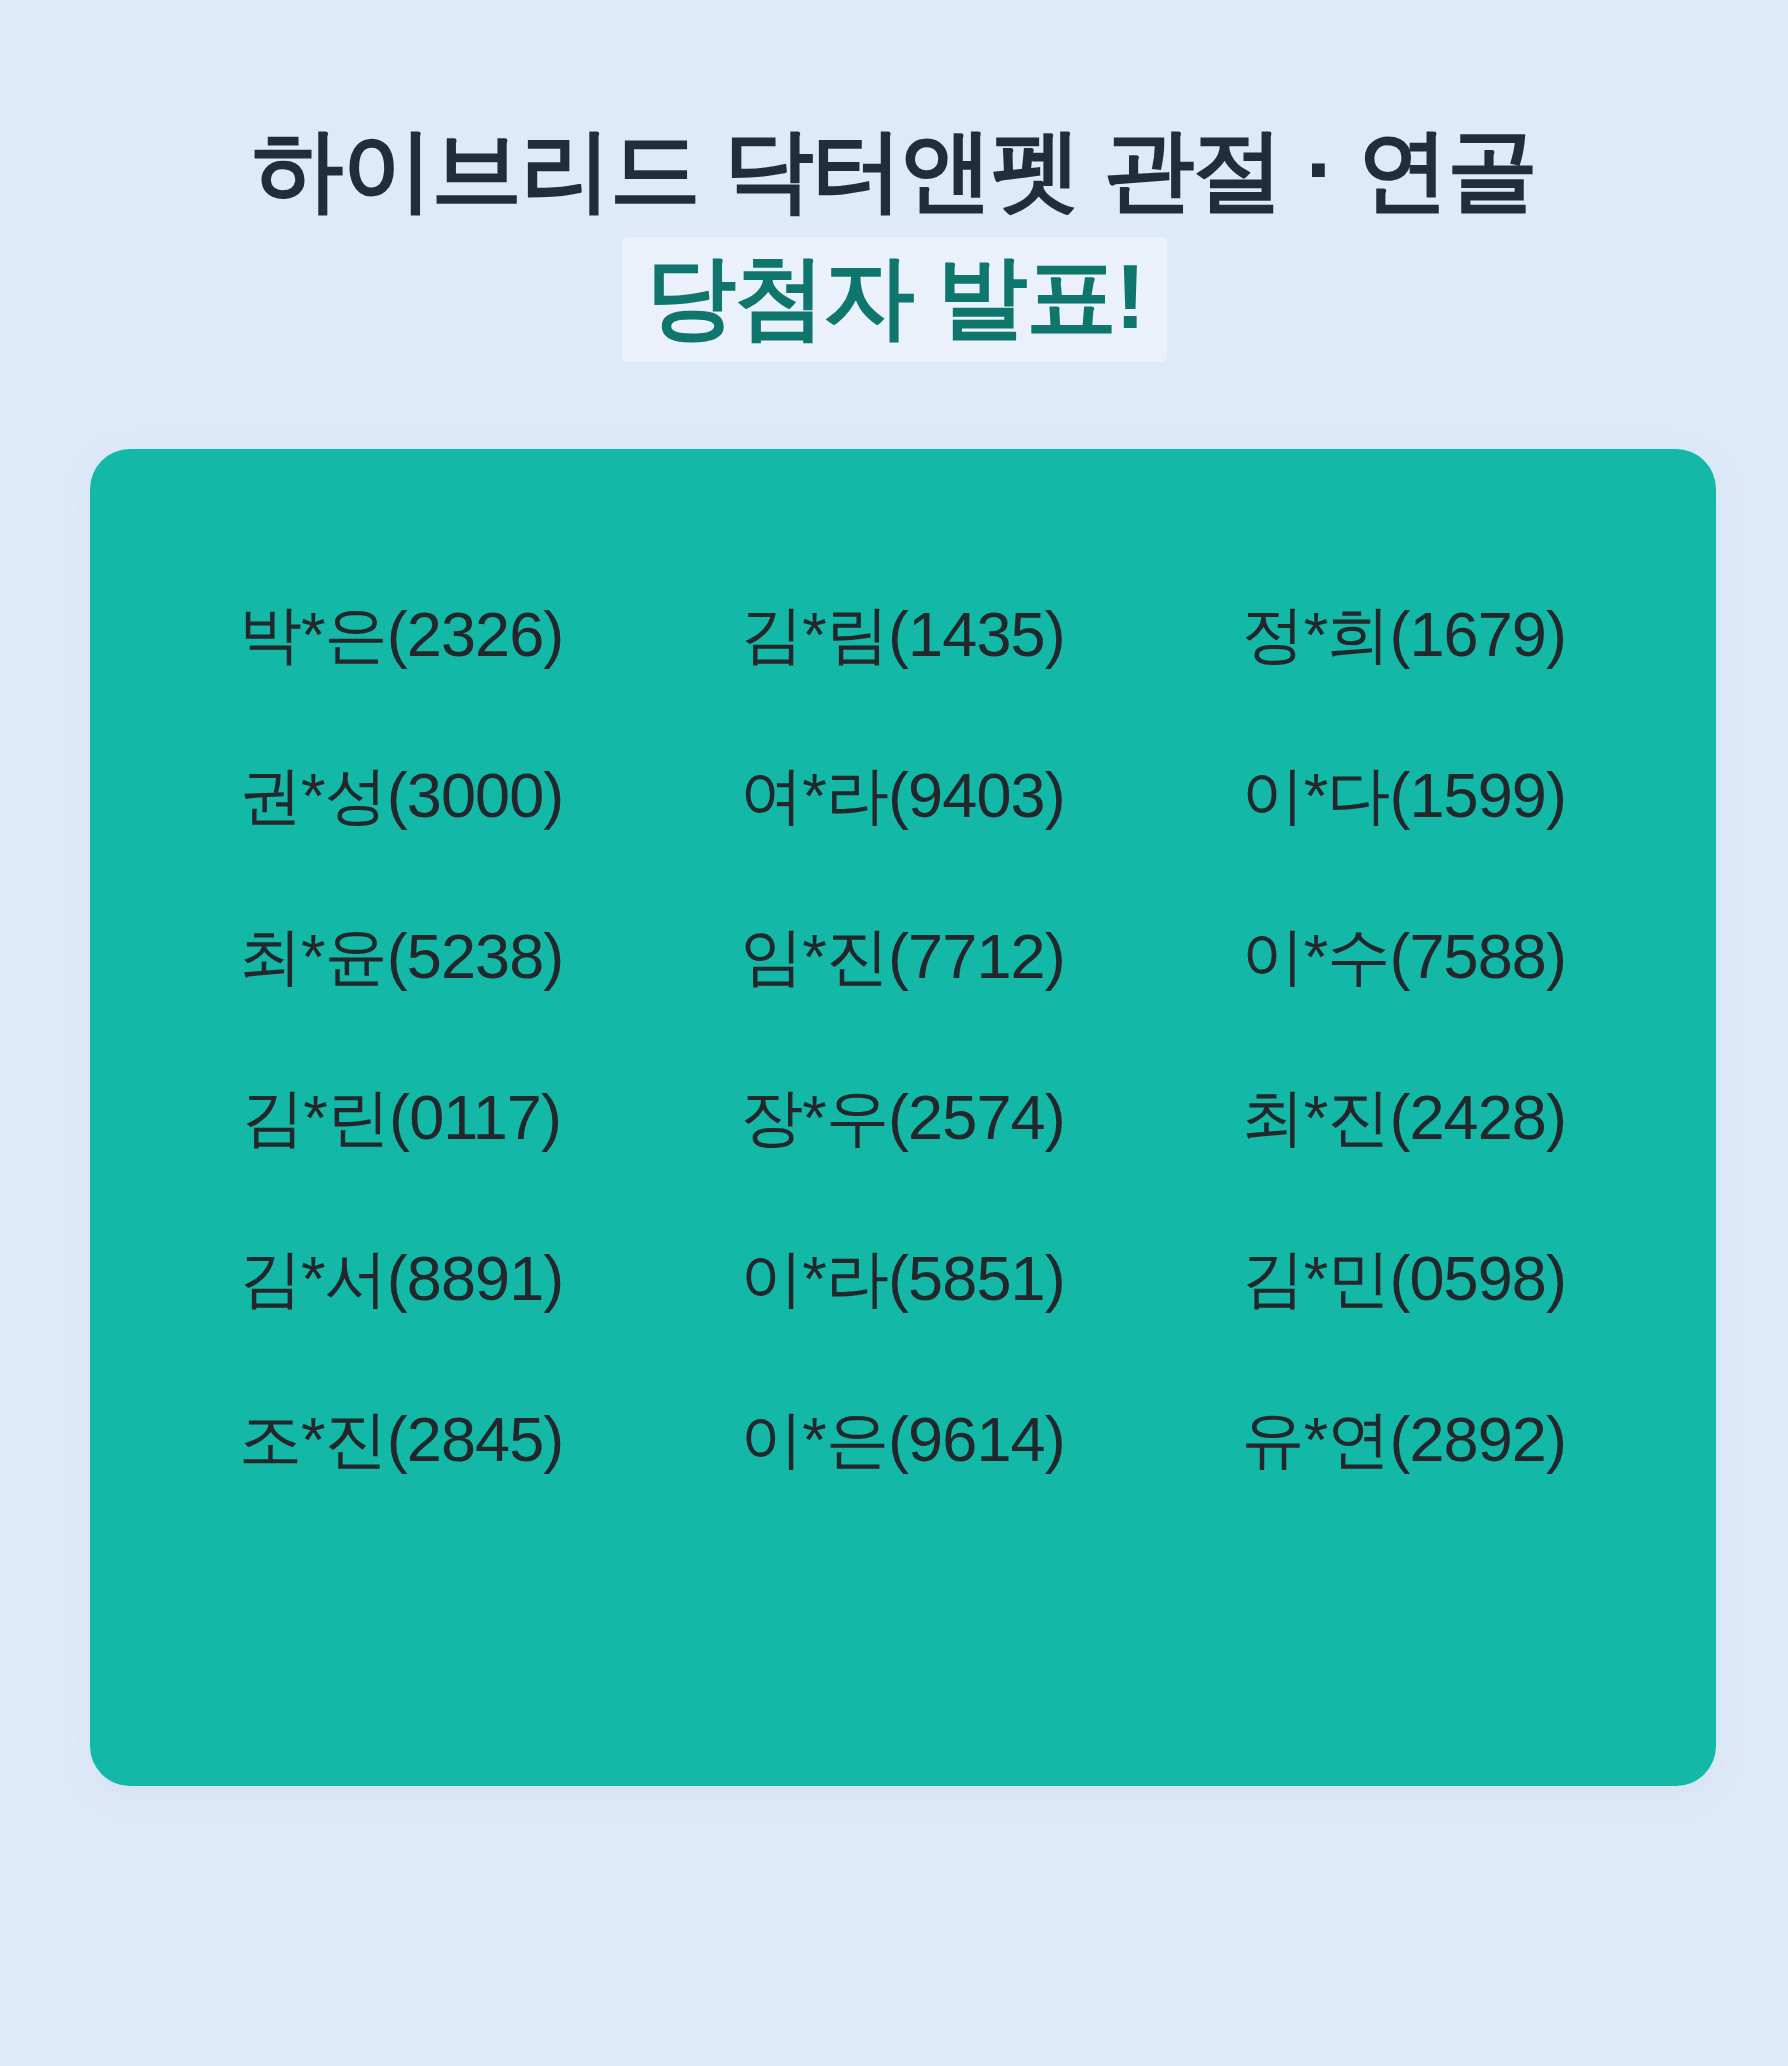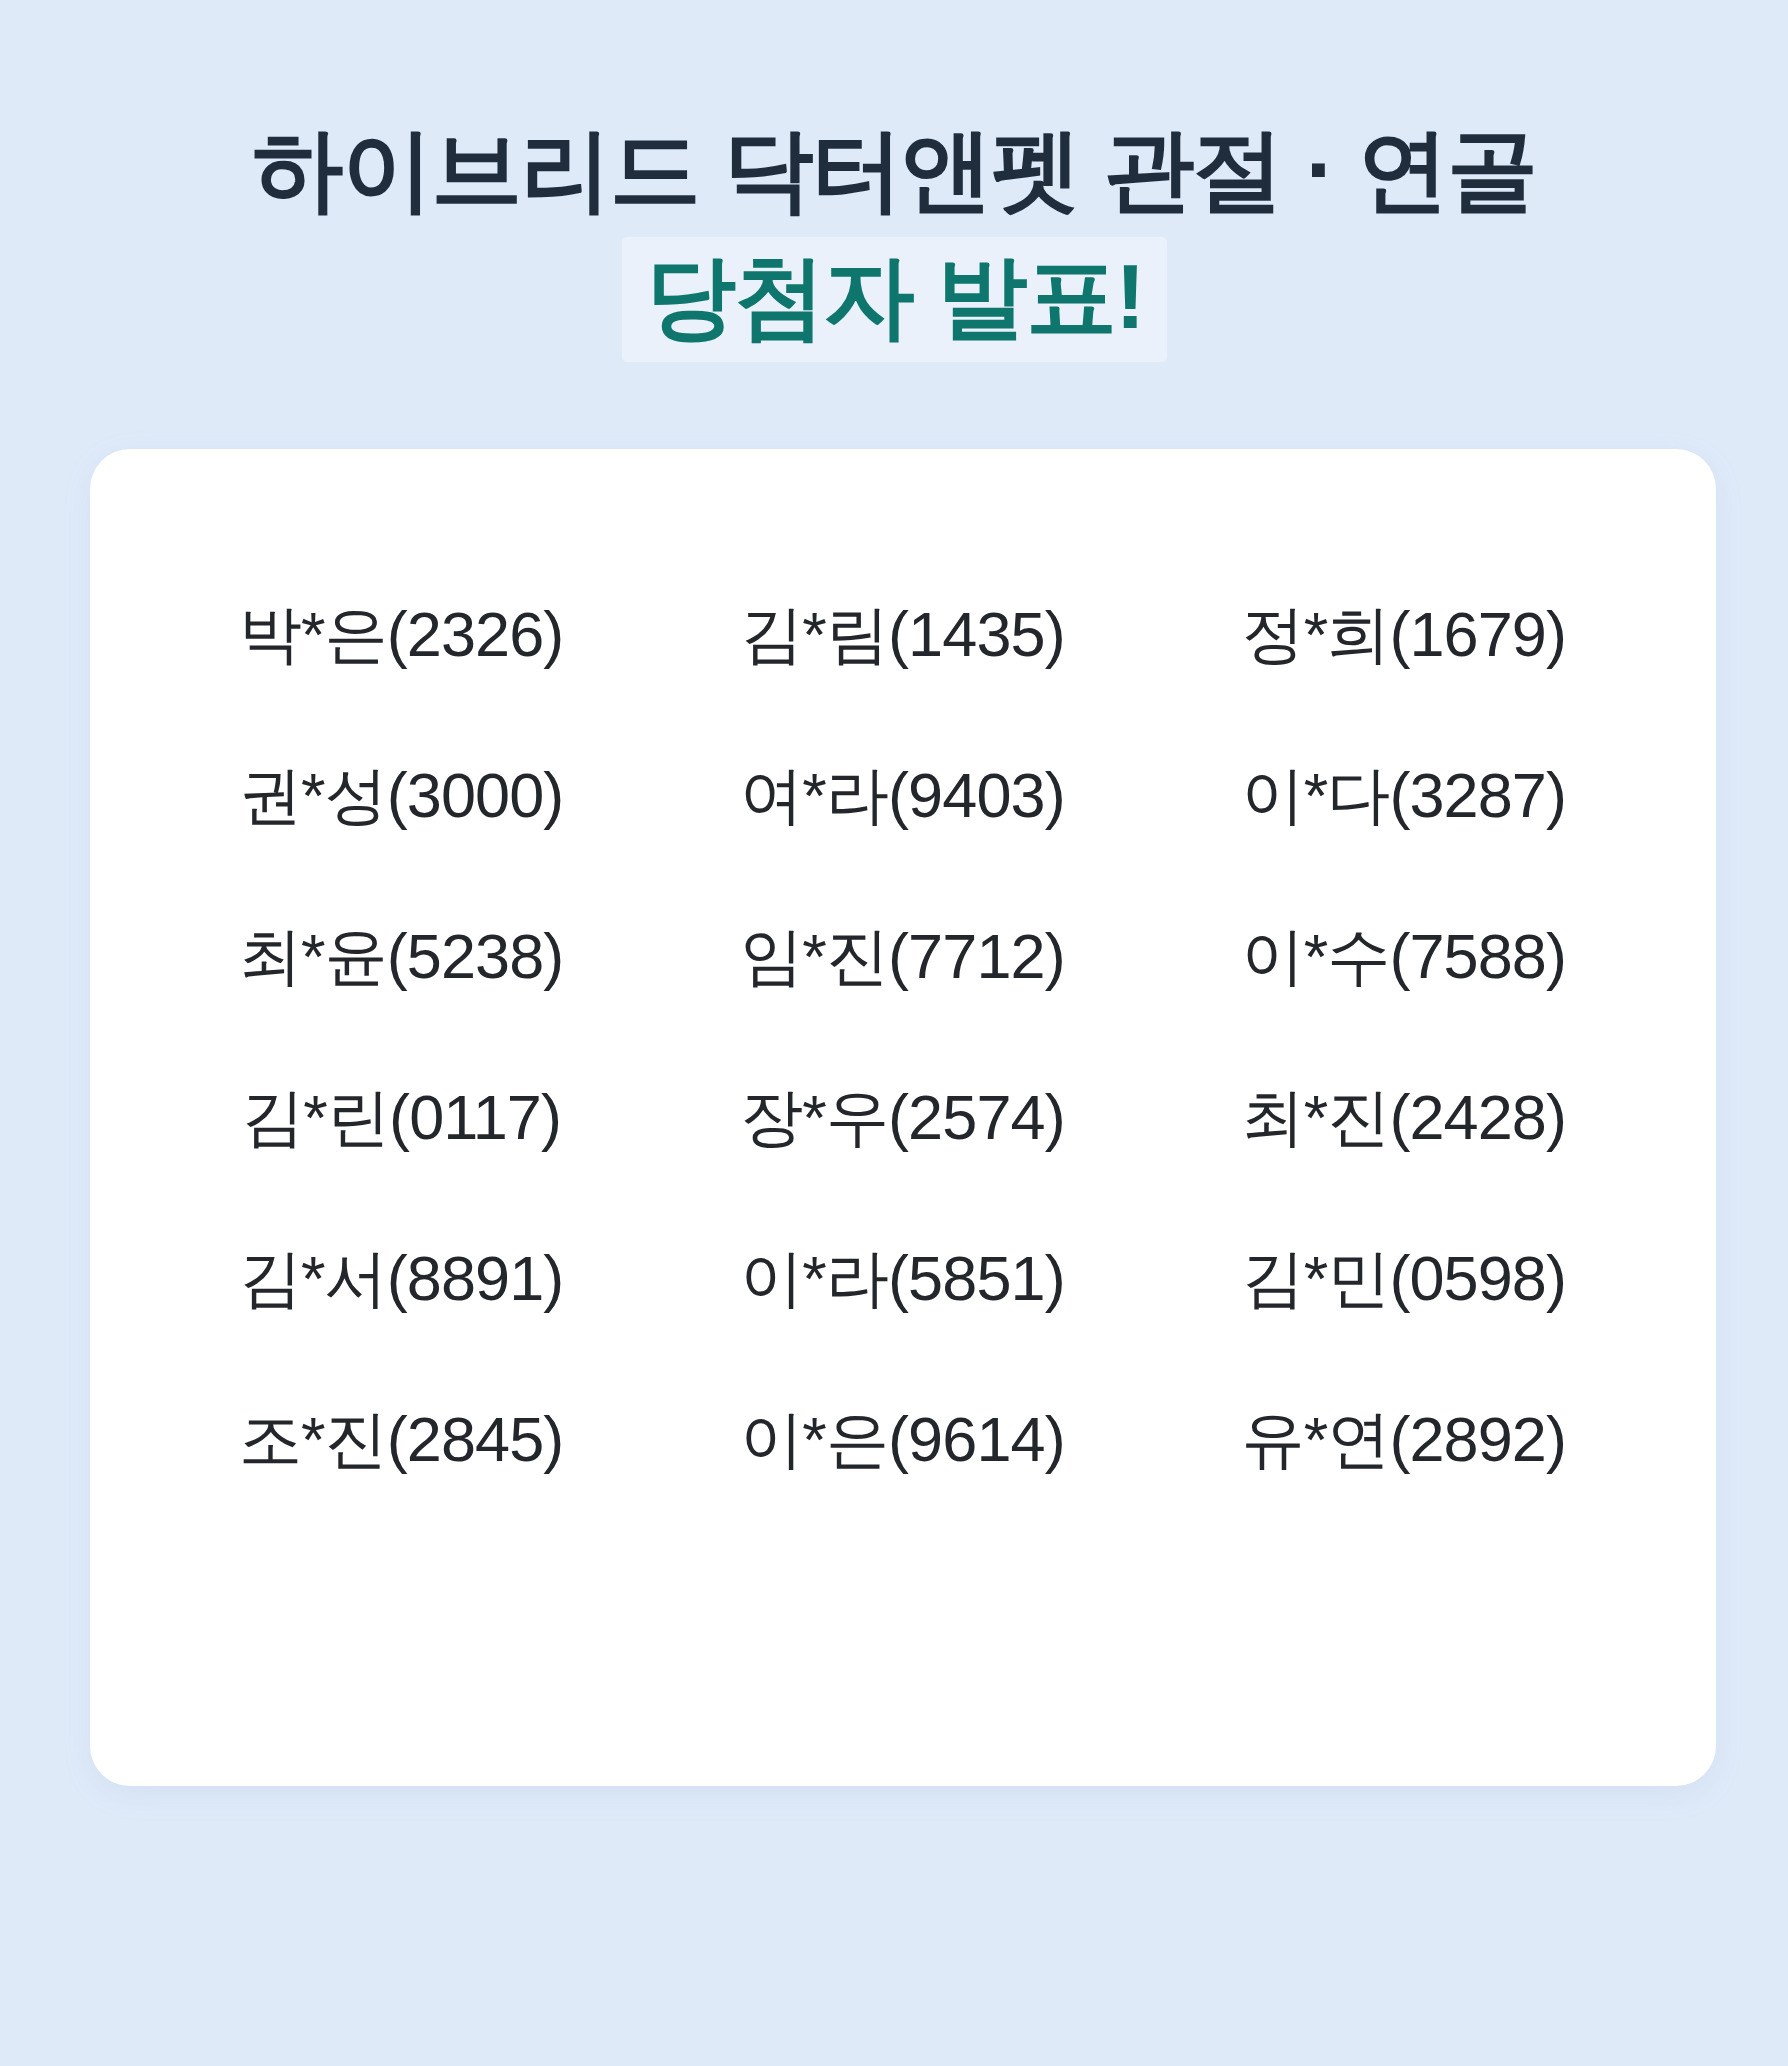--- a/index.html
+++ b/index.html
@@ -47,21 +47,21 @@
     letter-spacing: -1.7px;
     background: #eaf1fb;
     padding: 3.5px 23px 10.5px 23px;
     border-radius: 5.2px;
     white-space: nowrap;
   }
   .card {
     margin-top: 87px;
     width: 1626px;
     min-height: 1301px;
-    background: #ffffff;
+    background: #14b8a6;
     border-radius: 40px;
     box-shadow: 0 8.7px 30px rgba(120, 150, 190, 0.10);
     box-sizing: border-box;
     padding: 105px 61px 105px 61px;
     margin-left: 16px;
   }
   .winners-grid {
     display: grid;
     grid-template-columns: repeat(3, 1fr);
     row-gap: 0px;
@@ -92,21 +92,21 @@
     </div>
   </div>
 
   <div class="card">
     <div class="winners-grid">
       <div class="winner-cell">박*은(2326)</div>
       <div class="winner-cell">김*림(1435)</div>
       <div class="winner-cell">정*희(1679)</div>
       <div class="winner-cell">권*성(3000)</div>
       <div class="winner-cell">여*라(9403)</div>
-      <div class="winner-cell">이*다(3287)</div>
+      <div class="winner-cell">이*다(1599)</div>
       <div class="winner-cell">최*윤(5238)</div>
       <div class="winner-cell">임*진(7712)</div>
       <div class="winner-cell">이*수(7588)</div>
       <div class="winner-cell">김*린(0117)</div>
       <div class="winner-cell">장*우(2574)</div>
       <div class="winner-cell">최*진(2428)</div>
       <div class="winner-cell">김*서(8891)</div>
       <div class="winner-cell">이*라(5851)</div>
       <div class="winner-cell">김*민(0598)</div>
       <div class="winner-cell">조*진(2845)</div>

